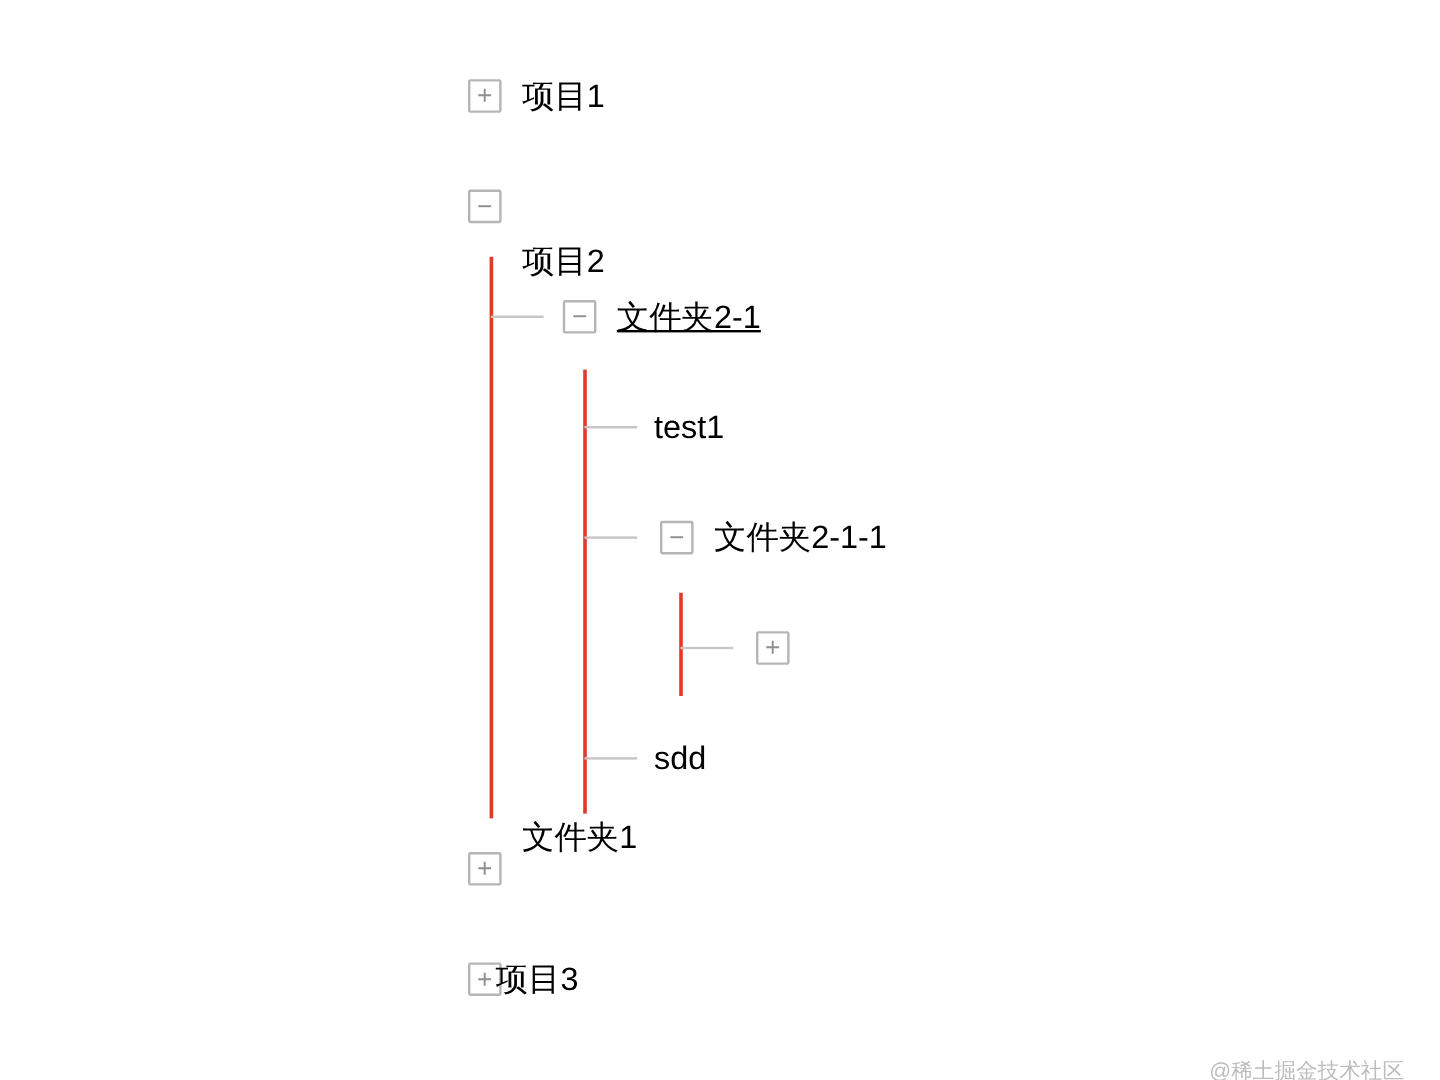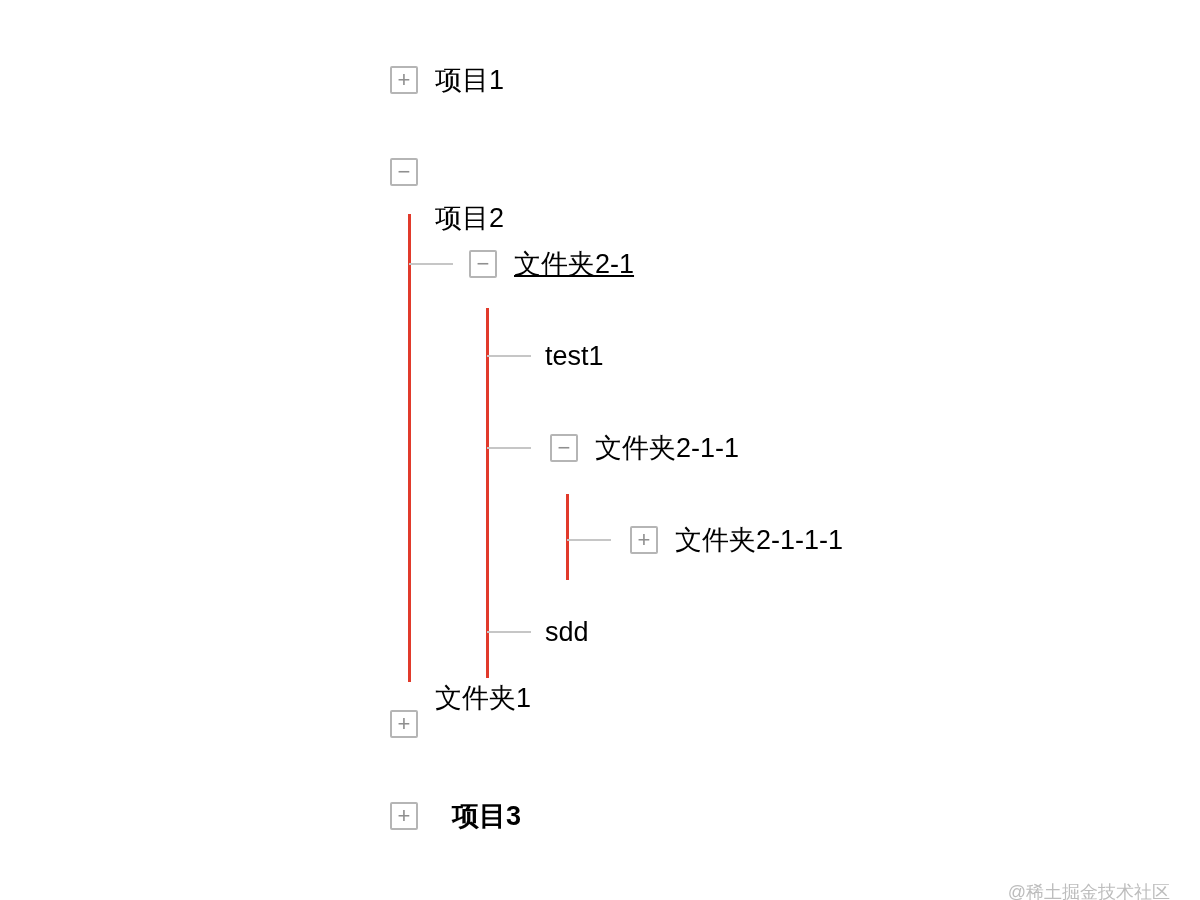--- a/index.html
+++ b/index.html
@@ -87,25 +87,24 @@
 
   <span class="toggle" style="left:469px; top:250px;">−</span>
   <span class="label" style="left:514px; top:250px;text-decoration:underline;">文件夹2-1</span>
 
   <span class="label" style="left:545px; top:342px;">test1</span>
 
   <span class="toggle" style="left:550px; top:434px;">−</span>
   <span class="label" style="left:595px; top:434px;">文件夹2-1-1</span>
 
   <span class="toggle" style="left:630px; top:526px;">+</span>
-  <span class="label" style="left:675px; top:526px;">文件夹2-1-1-1</span>
 
   <span class="label" style="left:545px; top:618px;">sdd</span>
 
   <span class="toggle" style="left:390px; top:710px;">+</span>
   <span class="label" style="left:435px; top:684px;">文件夹1</span>
 
   <span class="toggle" style="left:390px; top:802px;">+</span>
-  <span class="label" style="left:452px; top:802px;font-weight:bold;">项目3</span>
+  <span class="label" style="left:413px; top:802px;">项目3</span>
 
   <div class="watermark">@稀土掘金技术社区</div>
 
 </div>
 
 </body></html>

